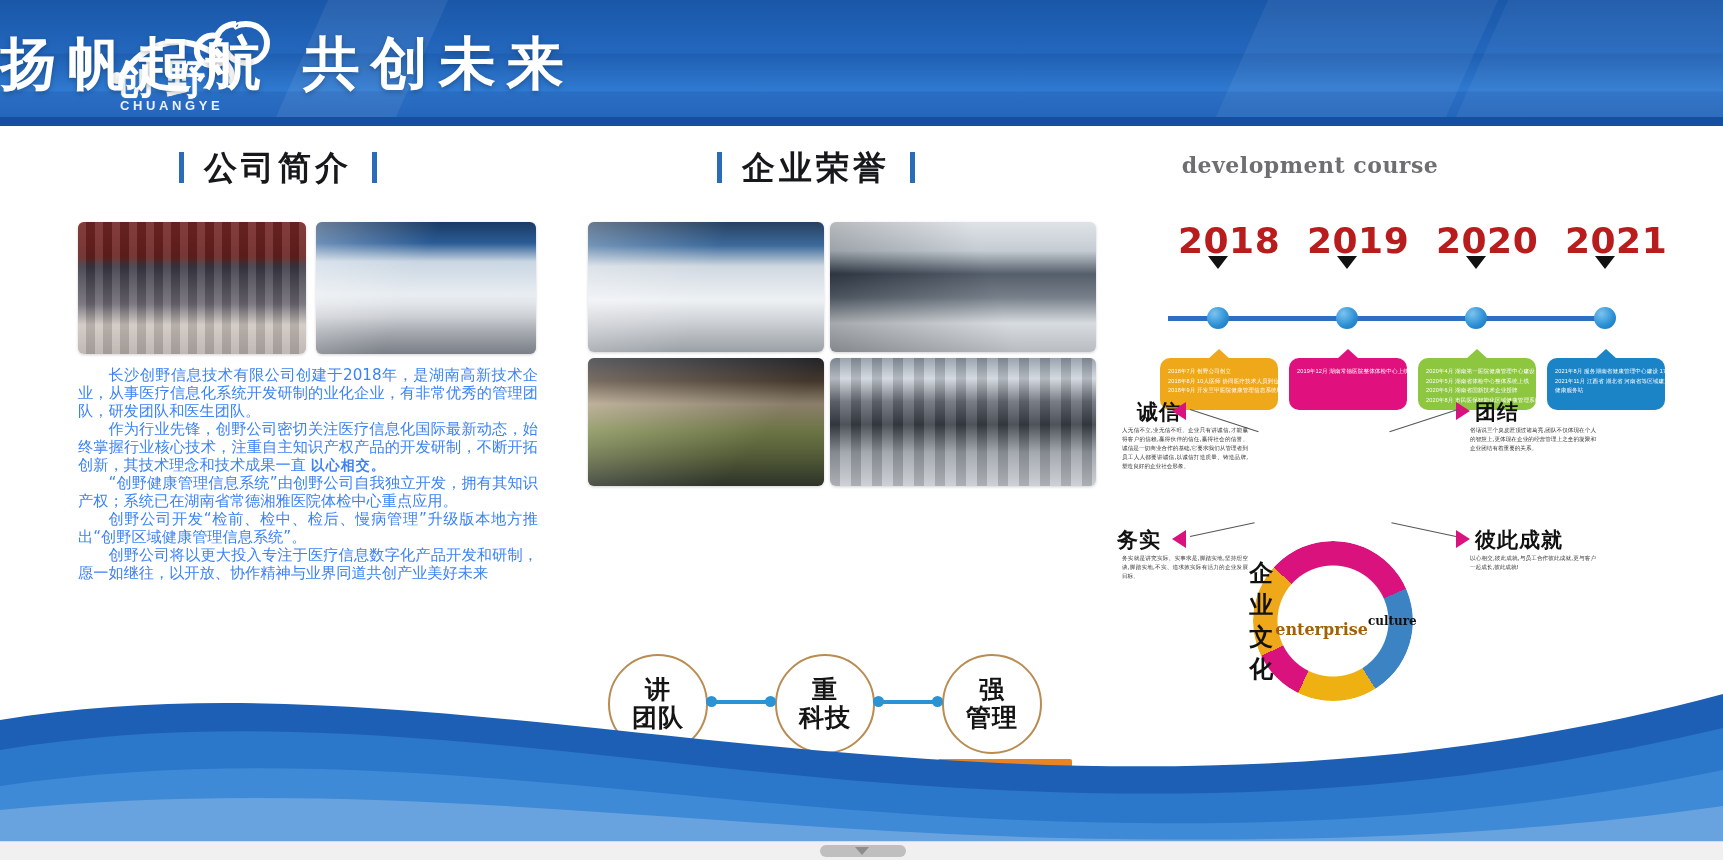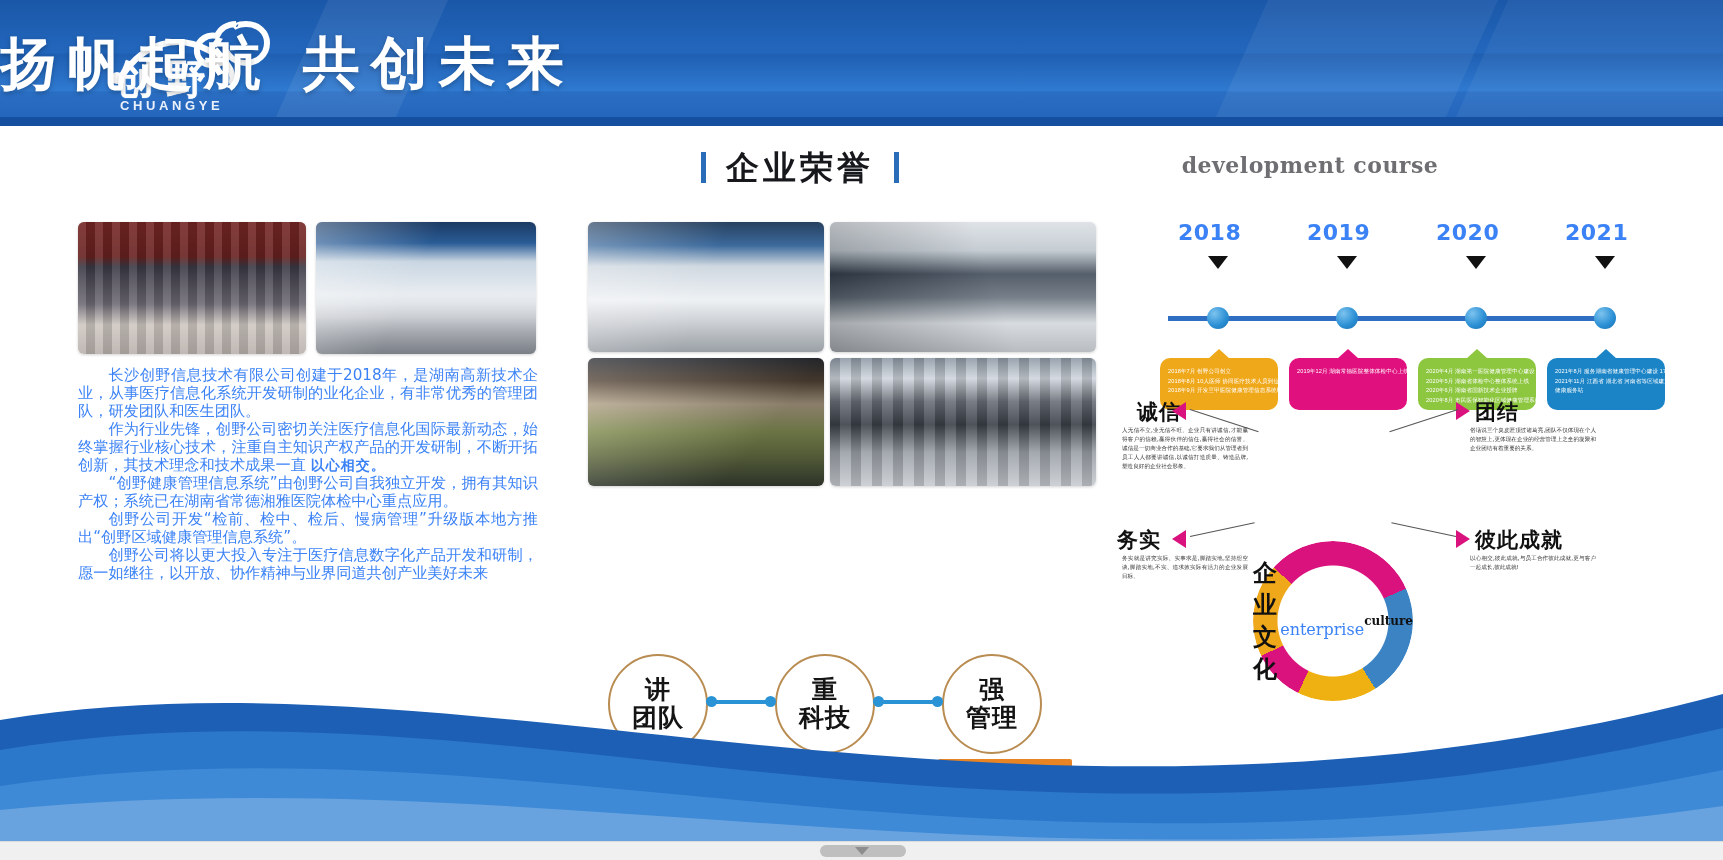--- a/index.html
+++ b/index.html
@@ -54,21 +54,21 @@
                linear-gradient(0deg,rgba(90,95,105,.35),rgba(255,255,255,0) 38%);}
 
   .c1-body{position:absolute;left:78px;top:240px;width:460px;color:#3b82f6;font-size:15.2px;line-height:18px;
      font-family:"DejaVu Sans","Liberation Sans",sans-serif;text-align:justify;}
   .c1-body p{margin:0;text-indent:2em;}
   .fancy{font-family:"DejaVu Serif","Liberation Serif",serif;font-weight:700;font-size:14px;letter-spacing:1px;}
   .fade-mask{position:absolute;left:60px;top:460px;width:500px;height:48px;
      background:linear-gradient(180deg,rgba(255,255,255,0),#ffffff 75%);}
 
   
-  .c2-head{left:600px;top:20px;width:400px;}
+  .c2-head{left:616px;top:20px;width:400px;}
   .g1{left:588px;top:96px;width:236px;height:130px;
     background:linear-gradient(180deg,#27405f 0%,#3c6a9c 18%,#cfd8e0 34%,#eef1f4 60%,#cfd2d6 76%,#9aa0a6 100%);}
   .g1 .ovl{position:absolute;inset:0;border-radius:6px;background:linear-gradient(110deg,rgba(255,255,255,.3),rgba(255,255,255,0) 50%);}
   .g2{left:830px;top:96px;width:266px;height:130px;
     background:linear-gradient(180deg,#d8dde2 0%,#b9c2ca 22%,#2f3b49 40%,#596470 58%,#cfd4d9 78%,#a9aeb4 100%);}
   .g2 .ovl{position:absolute;inset:0;border-radius:6px;background:linear-gradient(70deg,rgba(0,0,0,.22),rgba(255,255,255,.18) 60%);}
   .g3{left:588px;top:232px;width:236px;height:128px;
     background:linear-gradient(180deg,#2c2f36 0%,#5a4a3c 18%,#b9a98e 36%,#8e9a5a 58%,#6f7a4a 76%,#3c4436 100%);}
   .g3 .ovl{position:absolute;inset:0;border-radius:6px;background:linear-gradient(130deg,rgba(255,255,255,.22),rgba(0,0,0,.25) 70%);}
   .g4{left:830px;top:232px;width:266px;height:128px;
@@ -80,40 +80,40 @@
      display:flex;align-items:center;justify-content:center;}
   .circ span{font-size:25px;font-weight:800;color:#141414;line-height:28px;text-align:center;letter-spacing:1px;
      font-family:"DejaVu Sans","Liberation Sans",sans-serif;}
   .conn{position:absolute;height:4px;background:#2a93d6;top:574px;}
   .dot{position:absolute;width:11px;height:11px;border-radius:50%;background:#2a93d6;top:570px;}
   .tag{position:absolute;background:#e98425;color:#fff;font-size:17px;font-weight:800;letter-spacing:1px;
      padding:7px 13px;border-radius:2px;font-family:"DejaVu Sans","Liberation Sans",sans-serif;}
 
   
   .c3-head{left:1110px;top:20px;width:400px;}
-  .year{position:absolute;top:94px;font-size:22px;font-weight:800;color:#3b82f6;letter-spacing:.5px;
+  .year{position:absolute;top:94px;font-size:36px;font-weight:800;color:#b91c1c;letter-spacing:.5px;
      font-family:"DejaVu Sans","Liberation Sans",sans-serif;}
   .tri{position:absolute;top:130px;width:0;height:0;border-left:10px solid transparent;border-right:10px solid transparent;border-top:13px solid #111;}
   .tl-line{position:absolute;left:1168px;top:190px;width:440px;height:5px;background:#2e6fc4;}
   .tl-node{position:absolute;top:181px;width:22px;height:22px;border-radius:50%;
      background:radial-gradient(circle at 34% 30%,#7cc3ef,#2a8fd4 58%,#1c6fae);}
   .card{position:absolute;border-radius:10px;color:#fff;padding:9px 8px 8px 8px;box-sizing:border-box;}
   .card .nub{position:absolute;left:50%;margin-left:-11px;top:-9px;width:0;height:0;
      border-left:11px solid transparent;border-right:11px solid transparent;}
   .card li{list-style:none;font-size:5.6px;line-height:9.5px;letter-spacing:.1px;white-space:nowrap;}
   .card ul{margin:0;padding:0;}
 
   .donut-wrap{position:absolute;left:1253px;top:415px;width:160px;height:160px;}
   .donut{position:absolute;inset:0;border-radius:50%;
      background:conic-gradient(#d9127e 0deg 66deg,#3c83c4 66deg 148deg,#eeb111 148deg 206deg,#d9127e 206deg 244deg,#f0a81b 244deg 312deg,#d9127e 312deg 360deg);
      -webkit-mask:radial-gradient(circle,transparent 0 55px,#000 56px);
              mask:radial-gradient(circle,transparent 0 55px,#000 56px);}
   .donut-center{position:absolute;inset:0;display:flex;align-items:center;justify-content:center;}
   .dc-cn{font-size:24px;font-weight:800;color:#111;letter-spacing:2px;font-family:"DejaVu Serif","Liberation Serif",serif;}
-  .dc-en1{font-size:16px;color:#3b82f6;font-family:"DejaVu Serif","Liberation Serif",serif;font-weight:400;margin-top:17px;}
+  .dc-en1{font-size:16px;color:#a16207;font-family:"DejaVu Serif","Liberation Serif",serif;font-weight:700;margin-top:17px;}
   .dc-en2{font-size:12px;color:#111;font-family:"DejaVu Serif","Liberation Serif",serif;font-weight:700;}
 
   .vlabel{position:absolute;font-size:21px;font-weight:800;color:#101010;letter-spacing:1px;
      font-family:"DejaVu Sans","Liberation Sans",sans-serif;}
   .vtri{position:absolute;width:0;height:0;border-top:9px solid transparent;border-bottom:9px solid transparent;}
   .vtri.left{border-right:14px solid #d9127e;}
   .vtri.right{border-left:14px solid #d9127e;}
   .vdesc{position:absolute;font-size:5.6px;line-height:9px;color:#333;width:126px;text-align:justify;
      font-family:"DejaVu Sans","Liberation Sans",sans-serif;}
   .lead{position:absolute;border-top:1px solid #555;}
@@ -146,20 +146,23 @@
       <div class="logo-en">CHUANGYE</div>
     </div>
 
     <div class="hdr-title">扬帆起航  共创未来</div>
     <div class="hdr-underline"></div>
   </div>
 
   <div class="canvas">
 
     <div class="sec-head c1-head">
+      <div class="sec-cn">
+        <span class="bar l"></span><span>公司简介</span><span class="bar r"></span>
+      </div>
     </div>
 
     <div class="photo ph1">
         <div class="ovl"></div>
       </div>
     <div class="photo ph2">
         <div class="ovl"></div>
       </div>
 
     <div class="c1-body">

